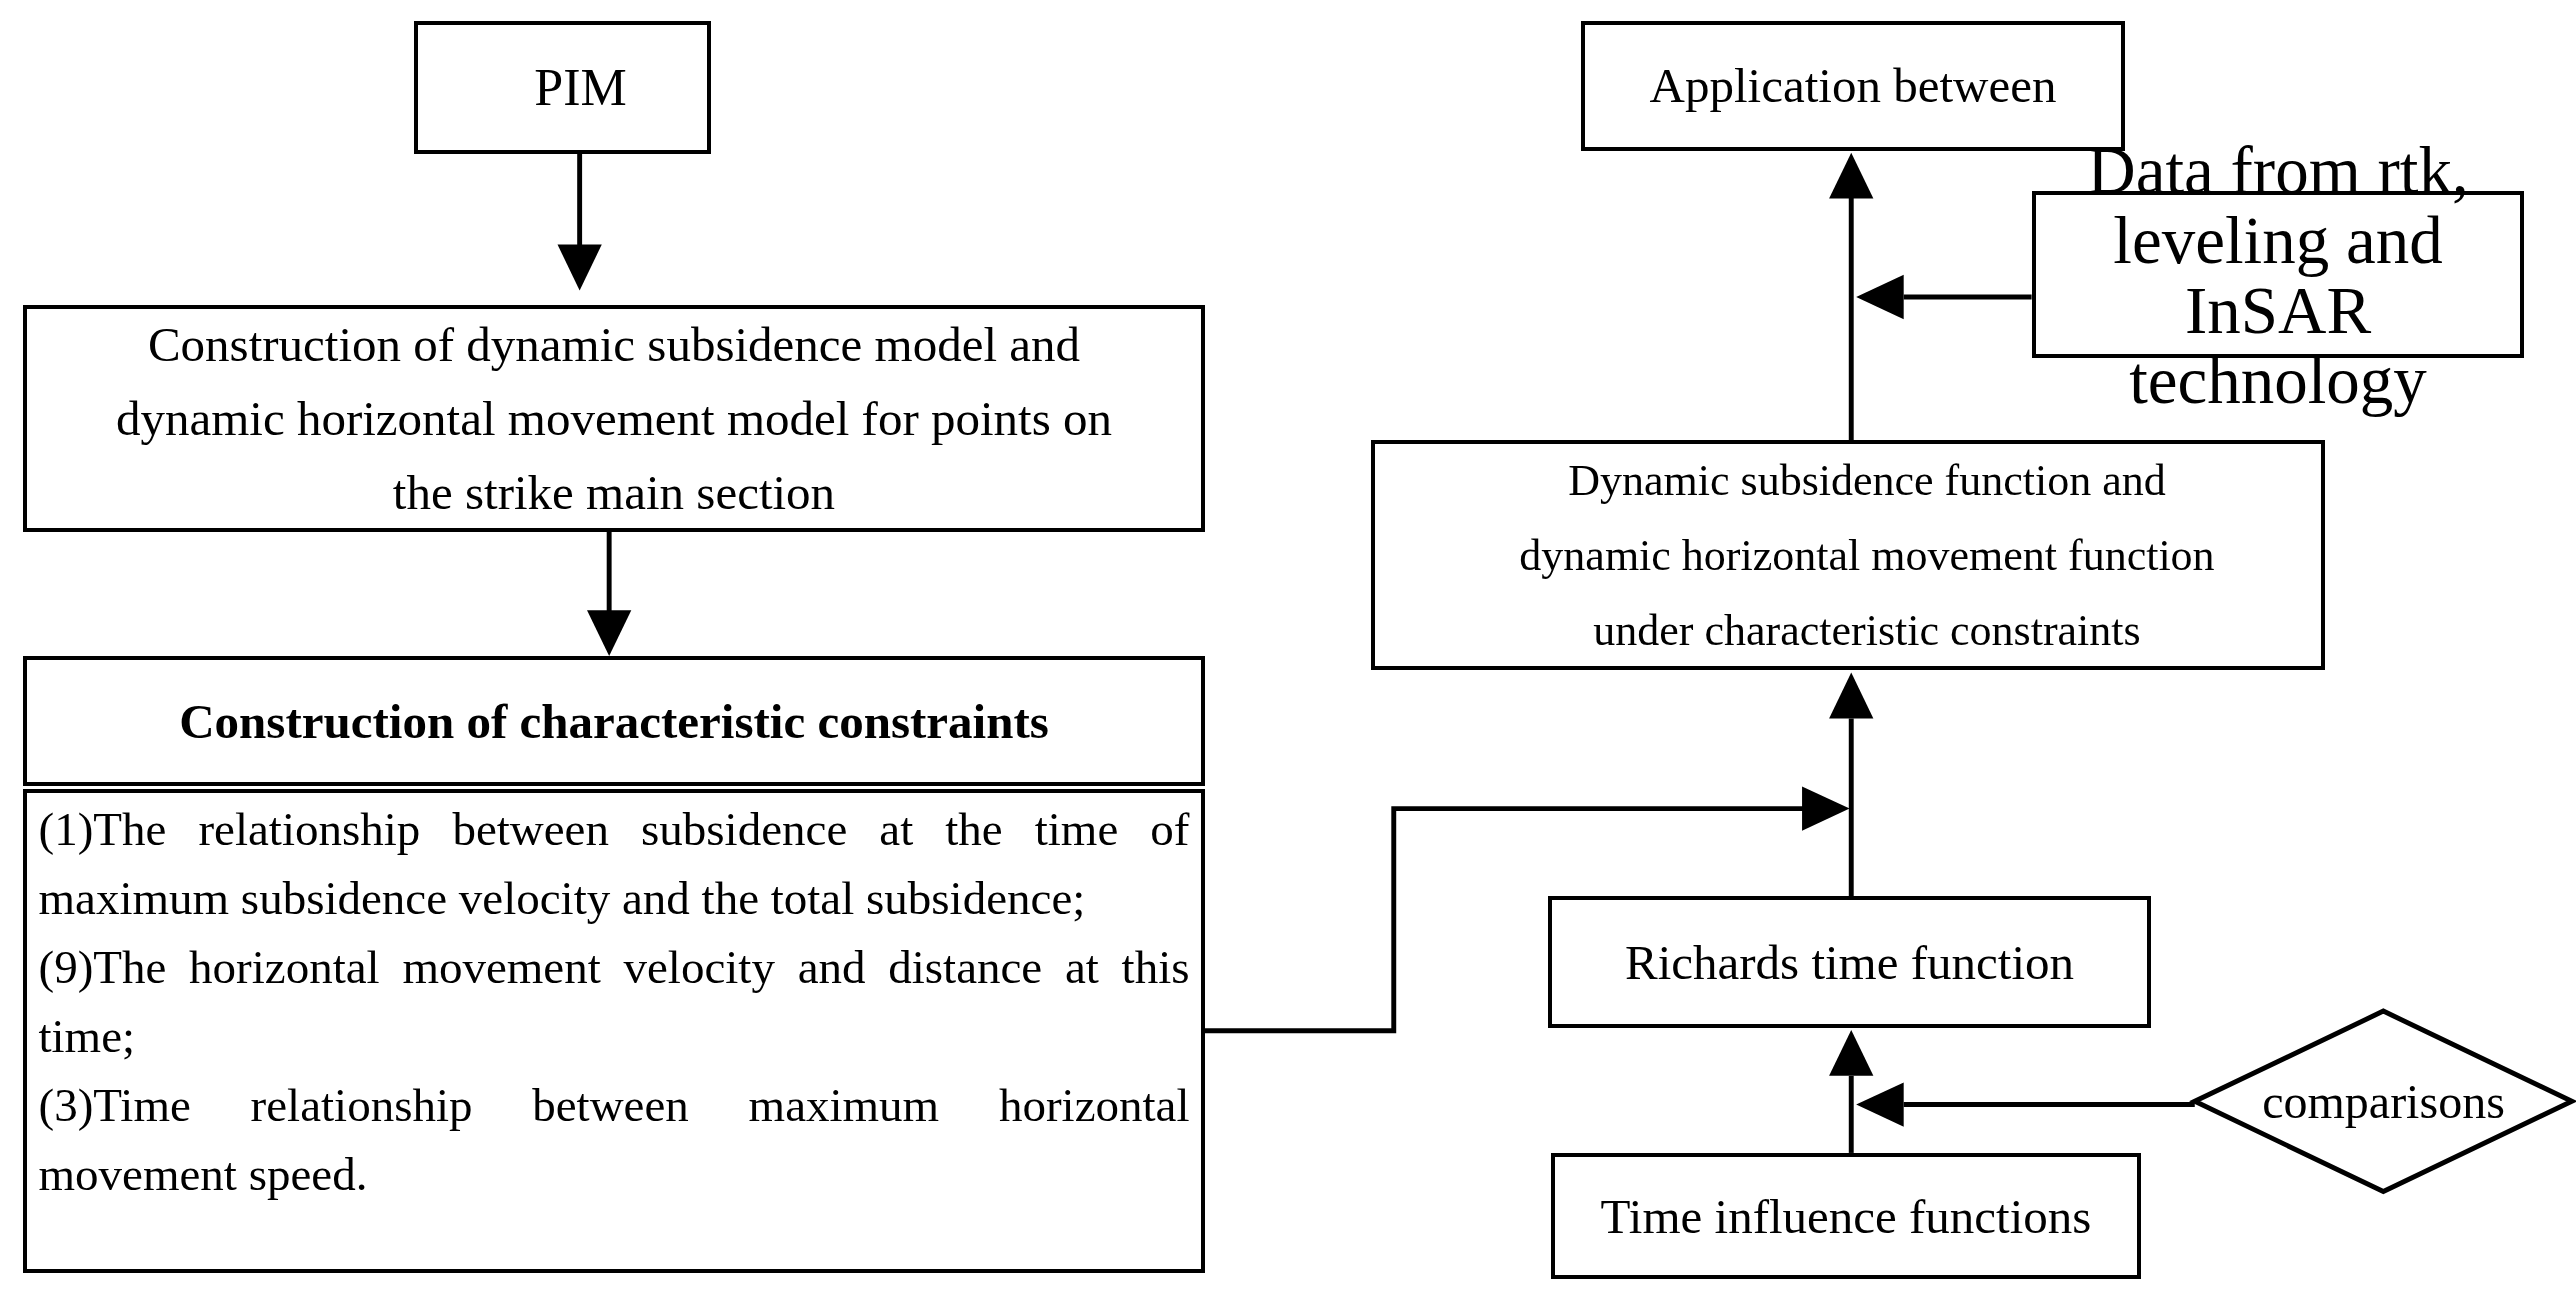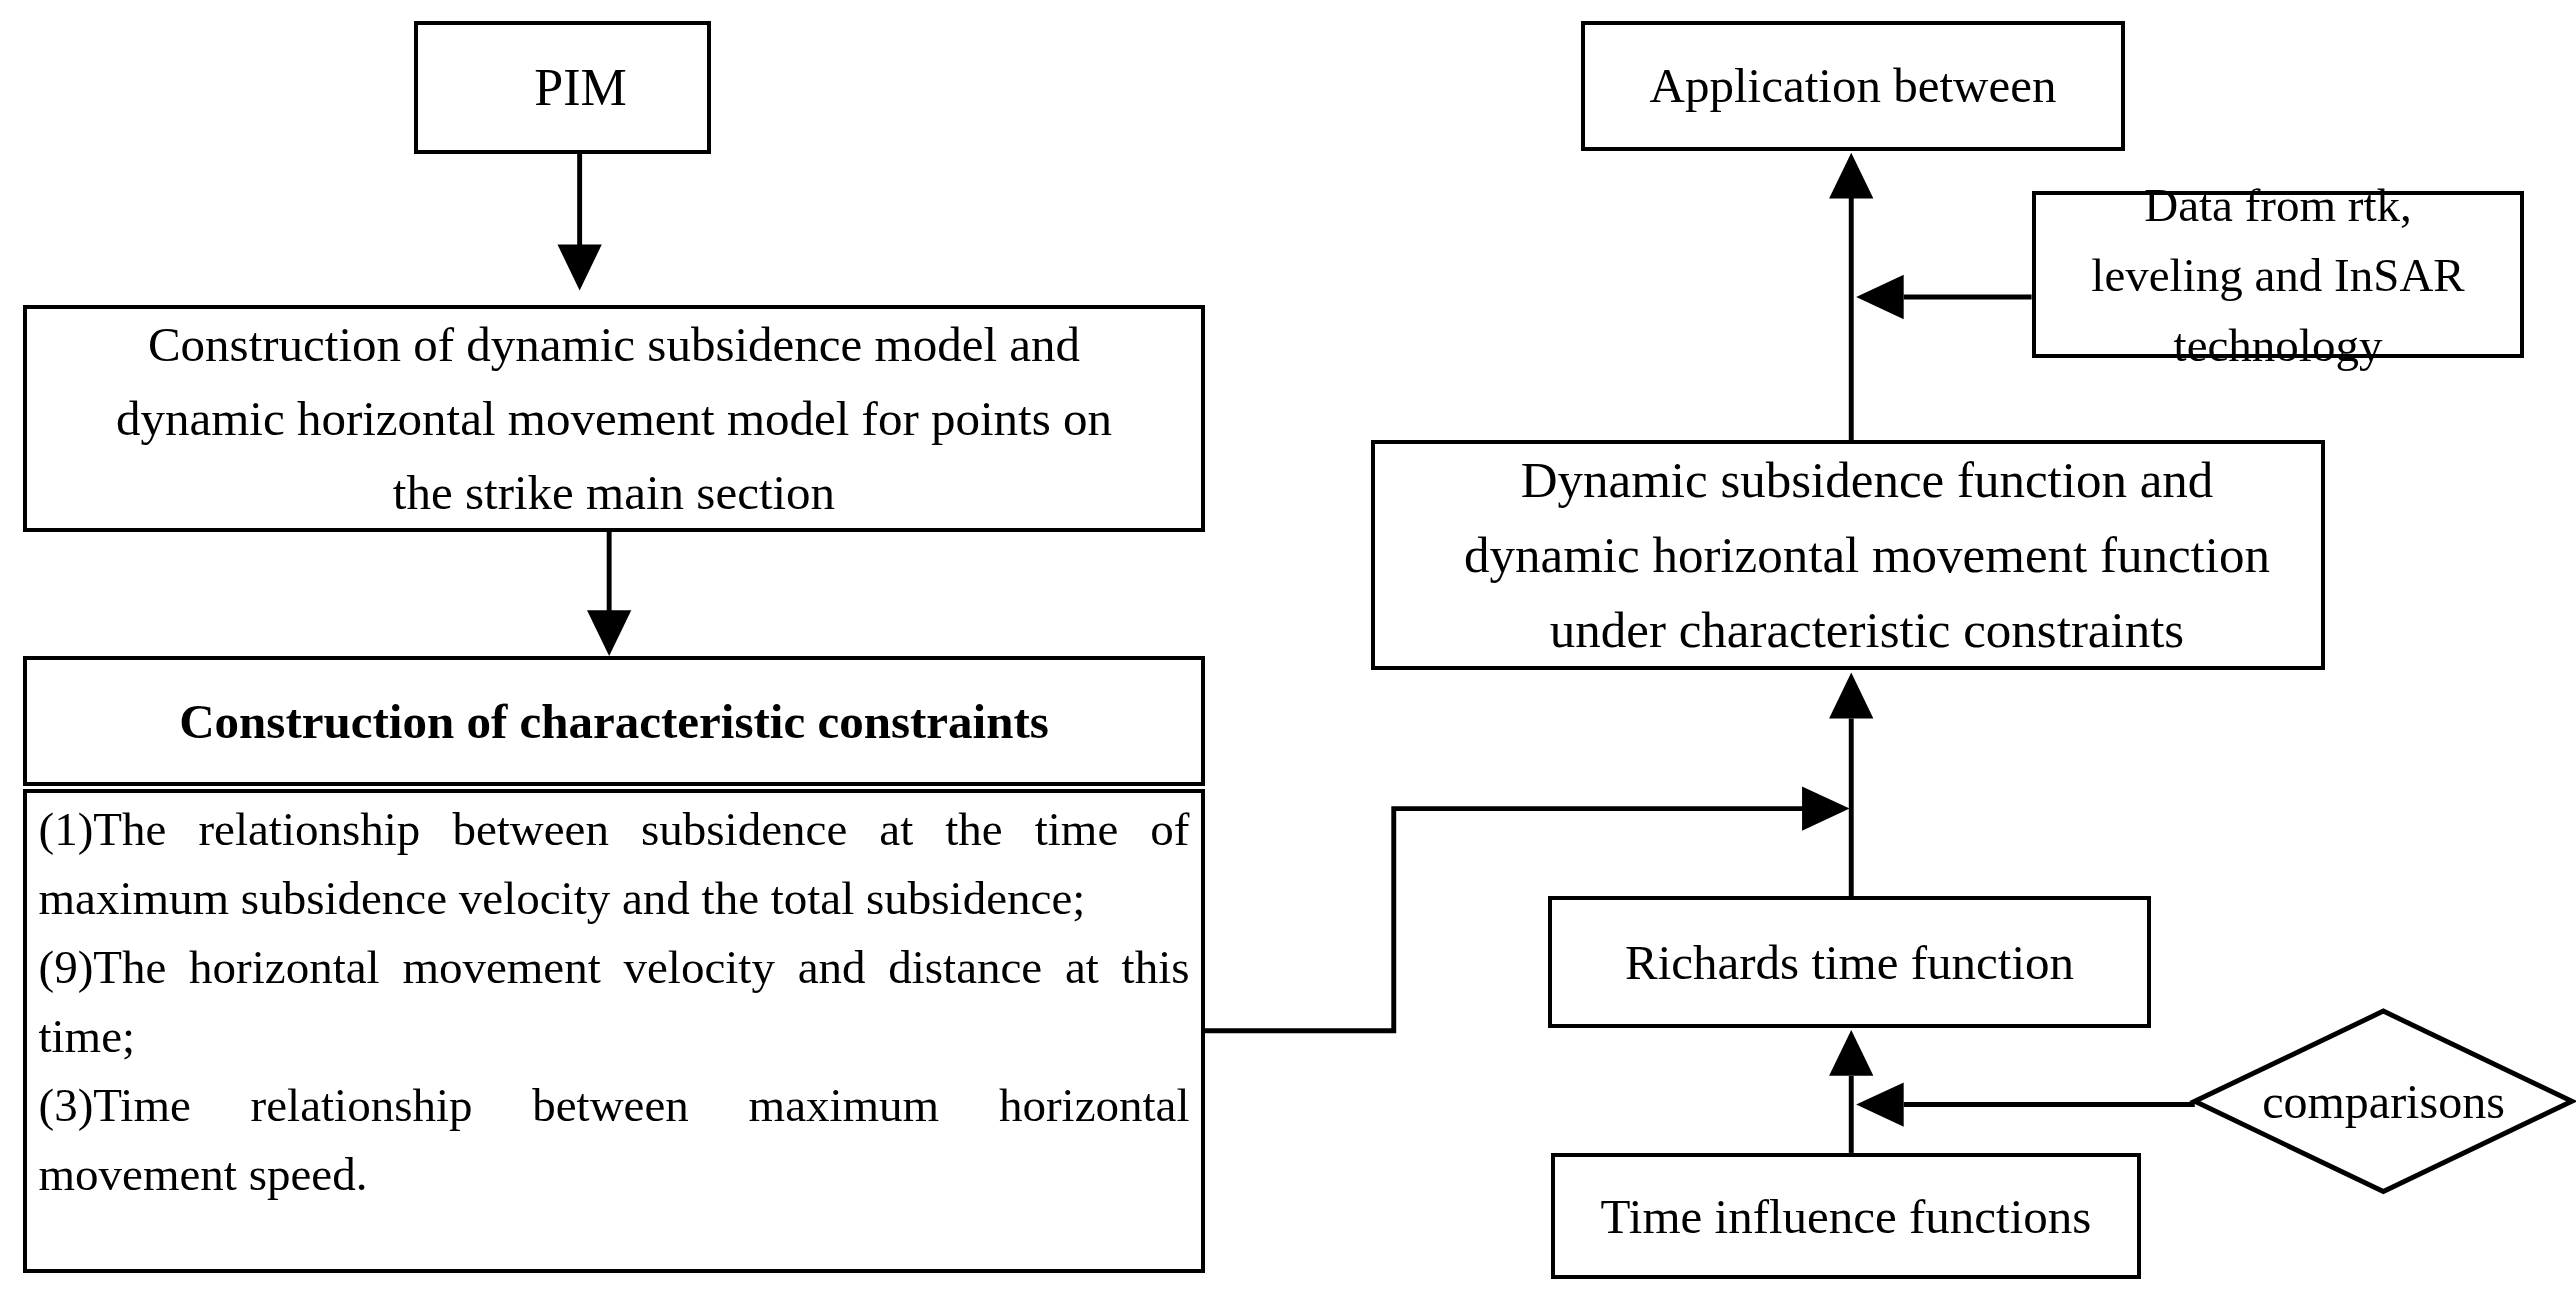--- a/index.html
+++ b/index.html
@@ -30,22 +30,22 @@
   .pim        { left: 414px;  top: 20.5px;   width: 297px;  height: 133px; font-size: 52px; padding-left: 36px; }
   .model      { left: 23px;   top: 291px;  width: 1182px; height: 227px; font-size: 49px; line-height: 74px; margin-top: 14px; }
   .chead      { left: 23px;   top: 656px;  width: 1182px; height: 130px; font-size: 49px; font-weight: bold; }
   .cbody      {
     left: 23px; top: 789px; width: 1182px; height: 484px;
     display: block; text-align: justify; text-justify: inter-word;
     font-size: 47px; line-height: 69px; padding: 1.6px 11.5px;
   }
   .cbody p { margin: 0; }
   .application{ left: 1581px; top: 20.5px;   width: 544px;  height: 130px; font-size: 49px; }
-  .databox    { left: 2032px; top: 191px;  width: 492px;  height: 167px; font-size: 47px; line-height: 70px; }
-  .dynamic    { left: 1371px; top: 440px;  width: 954px; height: 230px; font-size: 51px; line-height: 75px; padding-left: 38px; }
+  .databox    { left: 2032px; top: 191px;  width: 492px;  height: 167px; font-size: 67px; line-height: 70px; }
+  .dynamic    { left: 1371px; top: 440px;  width: 954px; height: 230px; font-size: 44px; line-height: 75px; padding-left: 38px; }
   .richards   { left: 1548px; top: 896px; width: 603px;  height: 132px; font-size: 49px; }
   .timebox    { left: 1551px; top: 1153px; width: 590px;  height: 126px; font-size: 49px; }
   .diamond-label {
     position: absolute;
     left: 2195px; top: 1011px; width: 377px; height: 180px;
     display: flex; align-items: center; justify-content: center;
     font-size: 48px;
   }
   .stroke { stroke: #000000; stroke-width: 6; fill: none; }
   .fillhead { fill: #000000; stroke: none; }

